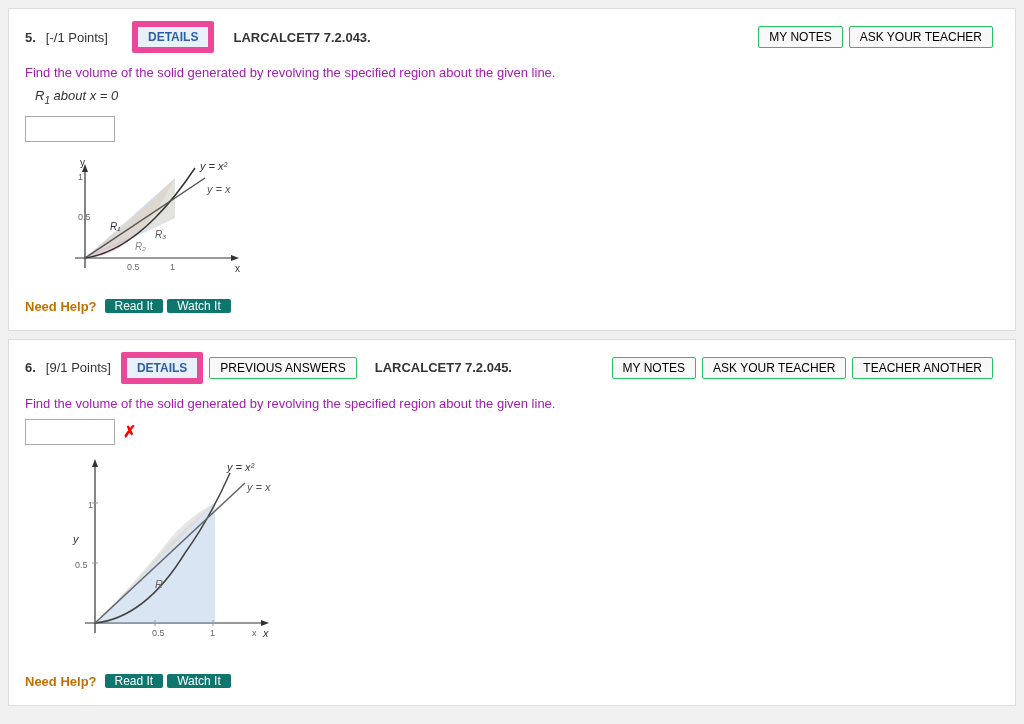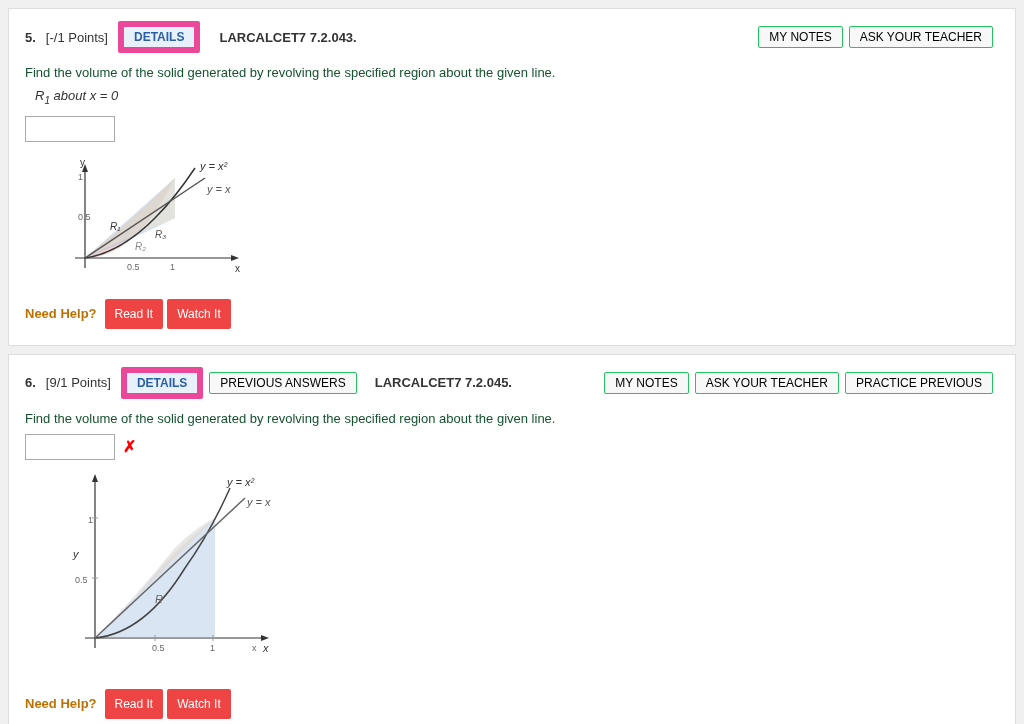--- a/index.html
+++ b/index.html
@@ -45,21 +45,21 @@
     .spacer { flex: 1; }
 
     .header-right {
       display: flex;
       align-items: center;
     }
 
     .question-text {
       margin-bottom: 8px;
       font-size: 13px;
-      color: #14532d;
+      color: #a21caf;
     }
 
     .equation {
       font-style: italic;
       margin: 6px 0 10px 10px;
       font-size: 13px;
     }
 
     .answer-input {
       border: 1px solid #aaa;
@@ -77,24 +77,24 @@
     }
 
     .need-help-label {
       color: #c07000;
       font-weight: bold;
       font-size: 13px;
       margin-right: 8px;
     }
 
     .help-btn {
-      background: #ef4444;
+      background: #0f766e;
       color: #fff;
       border: none;
-      padding: 8px 10px;
+      padding: 0 10px;
       font-size: 12px;
       cursor: pointer;
       margin-right: 4px;
       border-radius: 2px;
     }
 
     .graph-area {
       margin: 8px 0 8px 20px;
       position: relative;
       display: inline-block;
@@ -114,21 +114,21 @@
     }
 
     sub { font-size: 10px; }
   </style>
 </head>
 <body>
 
 <div class="question-block">
   <div class="question-header">
     <span class="question-number">5.</span>
-    <span class="question-number" style="font-weight:normal; margin-right:10px;">[-/1 Points]</span>
+    <span class="question-number" style="font-weight:normal; margin-right:24px;">[-/1 Points]</span>
     <button class="btn btn-blue">DETAILS</button>
     <span style="font-weight:bold; font-size:13px; margin-left:13px;">LARCALCET7 7.2.043.</span>
     <div class="spacer"></div>
     <div class="header-right">
       <button class="btn">MY NOTES</button>
       <button class="btn">ASK YOUR TEACHER</button>
     </div>
   </div>
 
   <div class="question-text">Find the volume of the solid generated by revolving the specified region about the given line.</div>
@@ -184,21 +184,21 @@
   <div class="question-header">
     <span class="question-number">6.</span>
     <span class="question-number" style="font-weight:normal; margin-right:10px;">[9/1 Points]</span>
     <button class="btn btn-blue">DETAILS</button>
     <button class="btn">PREVIOUS ANSWERS</button>
     <span style="font-weight:bold; font-size:13px; margin-left:12px;">LARCALCET7 7.2.045.</span>
     <div class="spacer"></div>
     <div class="header-right">
       <button class="btn">MY NOTES</button>
       <button class="btn">ASK YOUR TEACHER</button>
-      <button class="btn">PRACTICE PREVIOUS</button>
+      <button class="btn">TEACHER ANOTHER</button>
     </div>
   </div>
 
   <div class="question-text">Find the volume of the solid generated by revolving the specified region about the given line.</div>
 
   <div class="input-row">
     <input type="text" class="answer-input" style="margin-bottom: 0px;">
     <span class="error-x">✗</span>
   </div>
 

